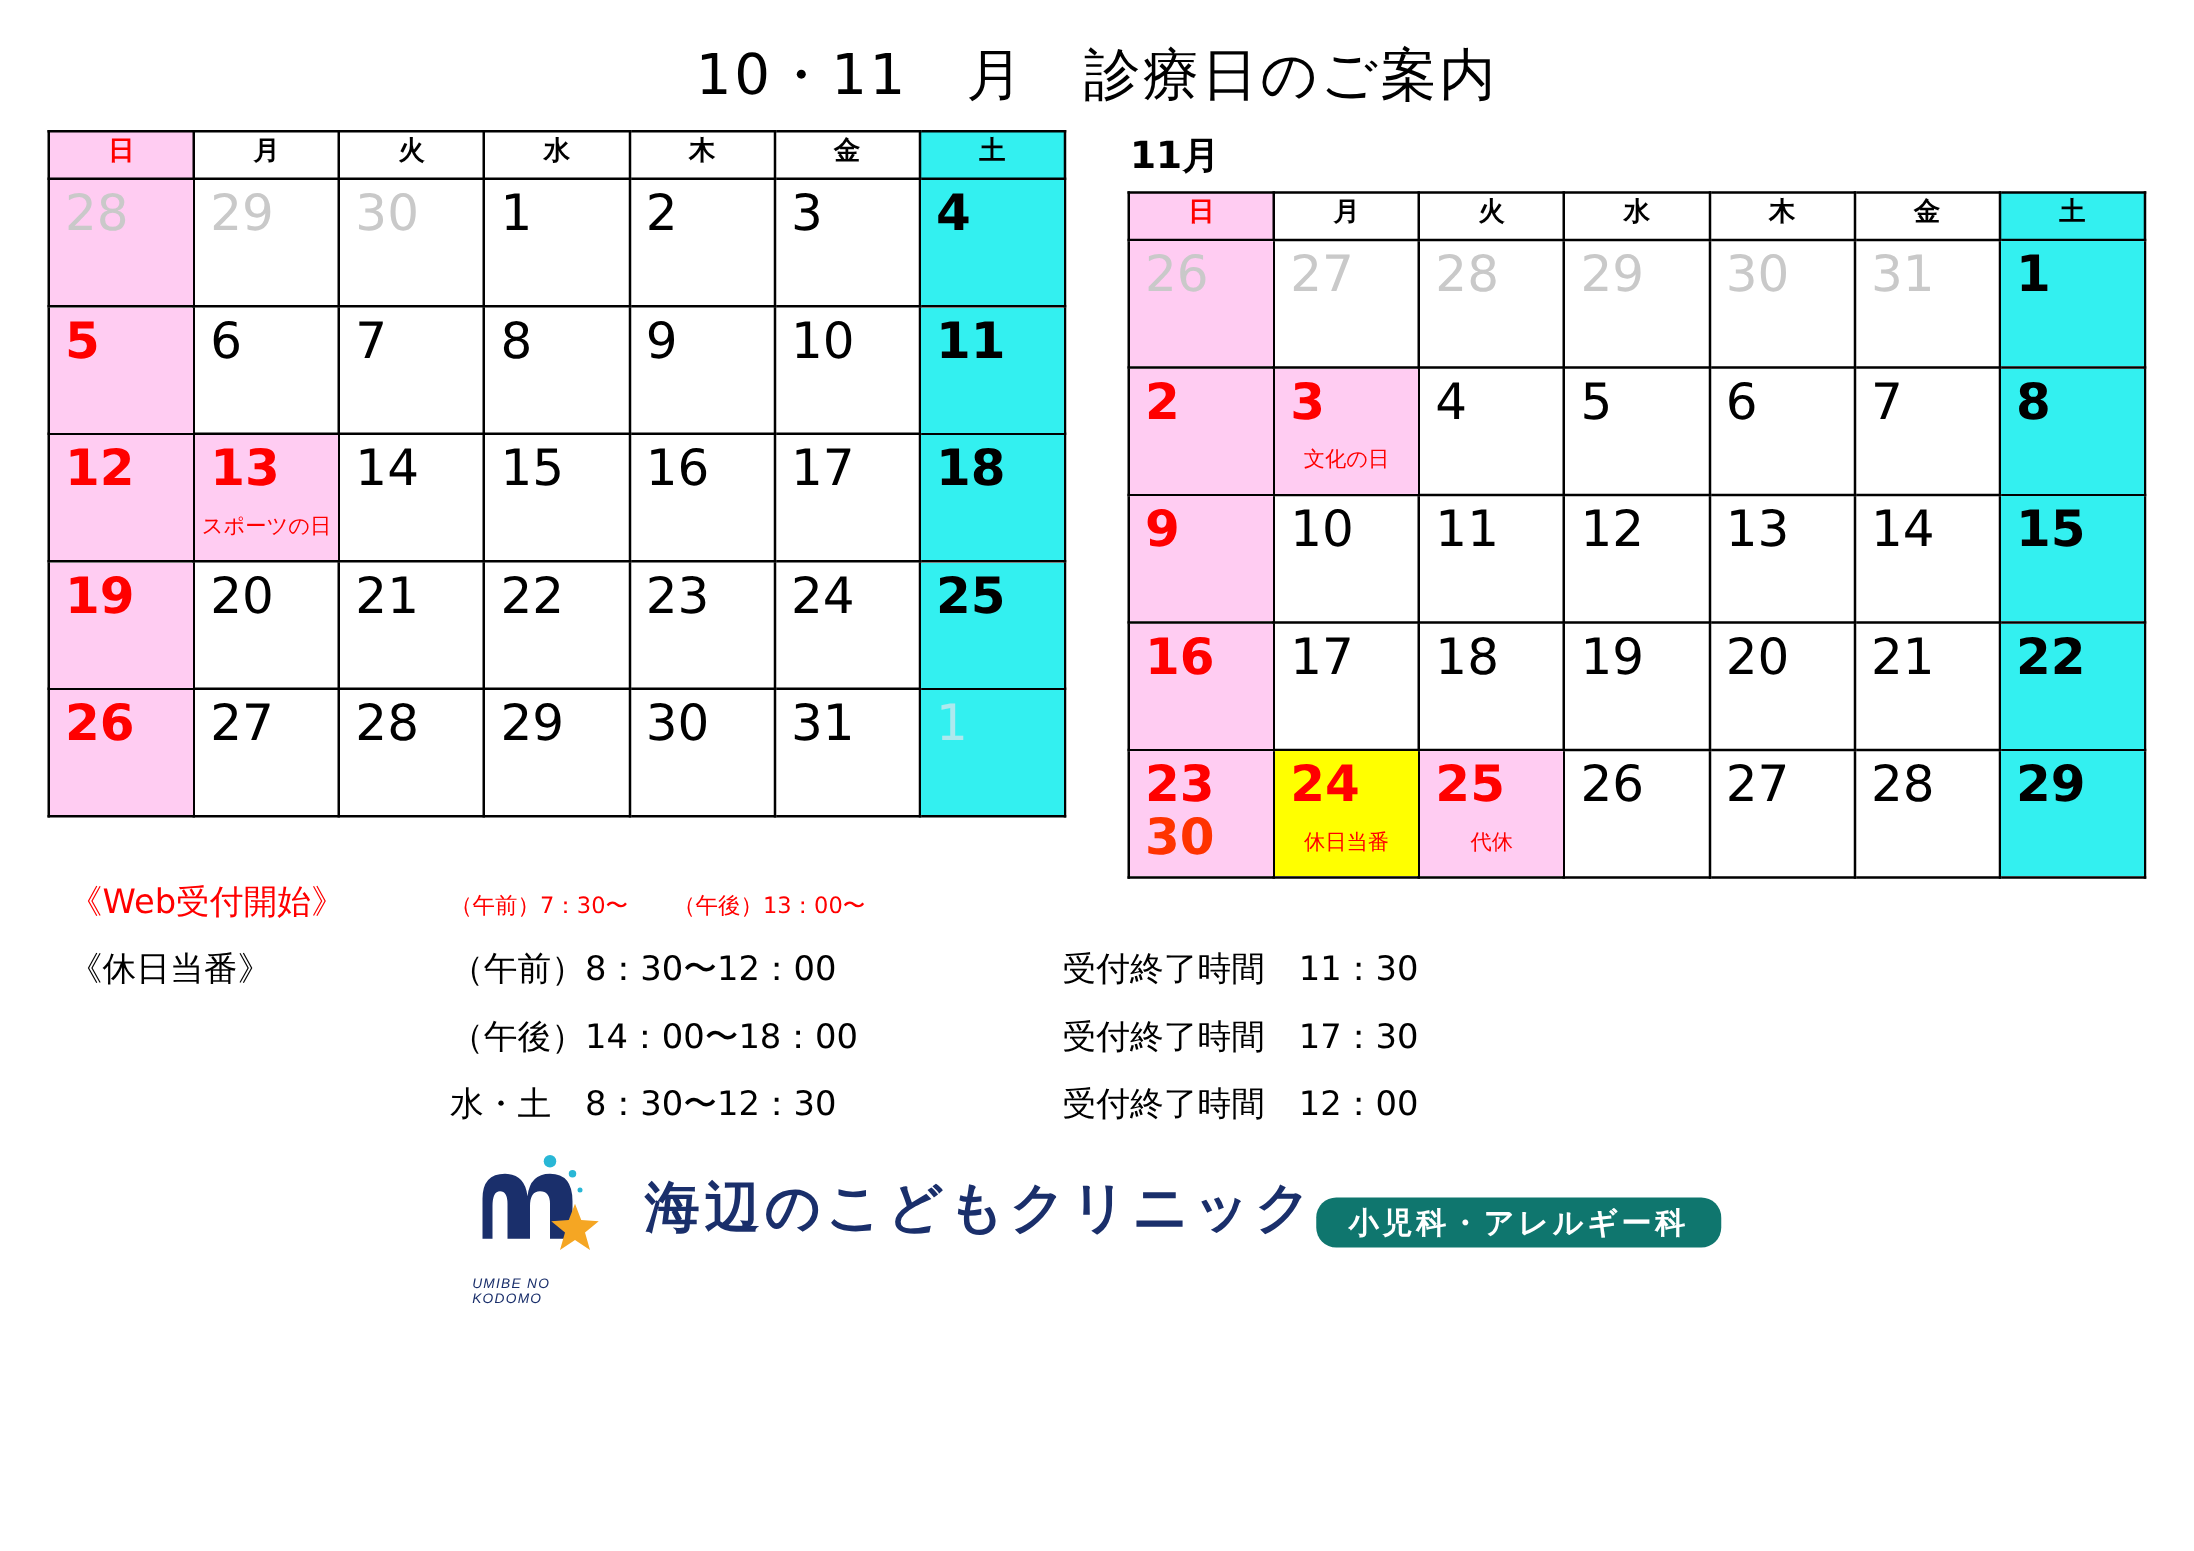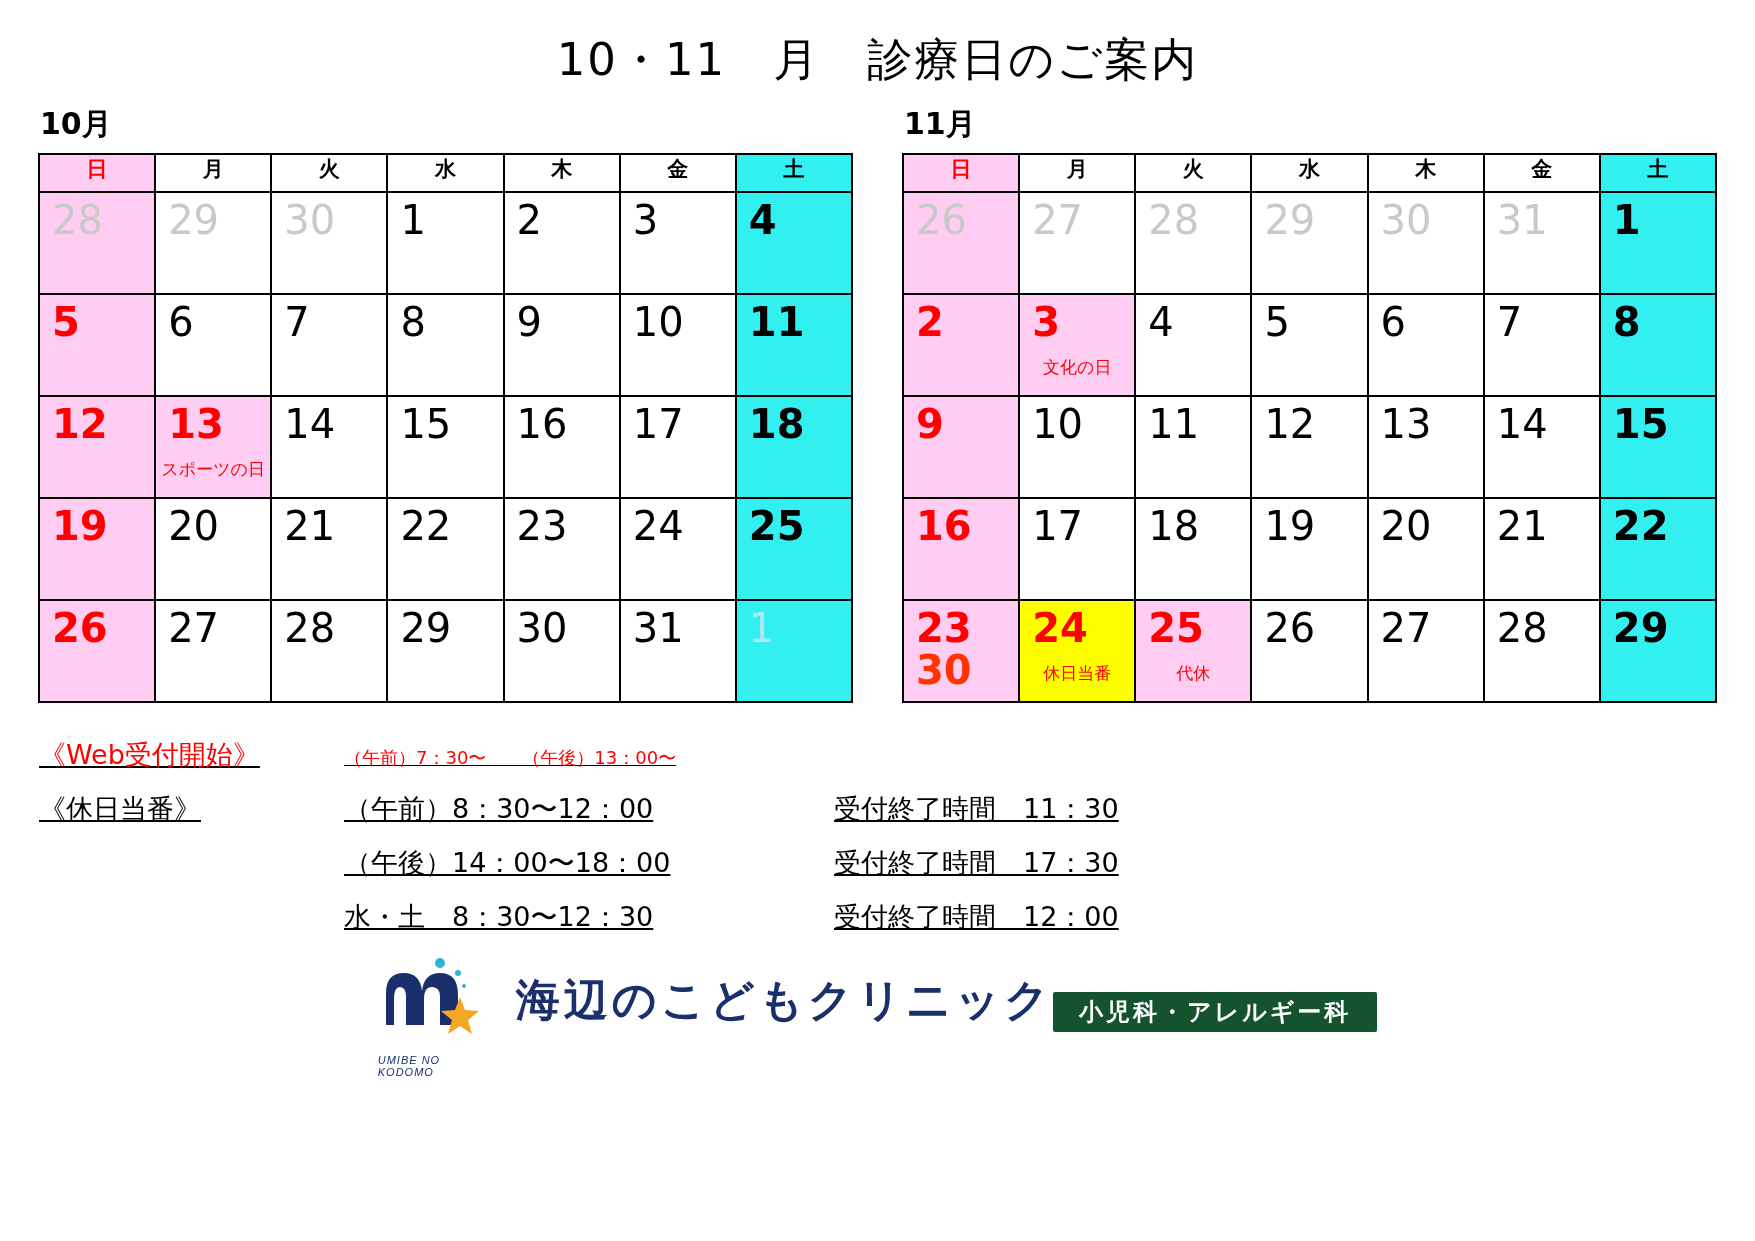--- a/index.html
+++ b/index.html
@@ -85,24 +85,22 @@
     text-align: center;
     color: #ff0000;
     margin-top: 13px;
     font-family: "DejaVu Sans", sans-serif;
   }
   .dnum.second {
     padding-top: 0;
   }
   
   .info {
-    margin-top: 34px;
-    padding-left: 39px;
-    font-family: "DejaVu Sans", sans-serif;
-    text-decoration: underline;
+    padding-left: 55px;
+    font-family: "DejaVu Sans", sans-serif;
   }
   .info-row {
     display: flex;
     align-items: baseline;
     margin-bottom: 18px;
   }
   .info-label {
     width: 305px;
     font-size: 27px;
   }
@@ -136,23 +134,23 @@
     font-weight: bold;
   }
   .logo-name {
     font-size: 44px;
     color: #1a2f6b;
     letter-spacing: 4px;
     font-family: "DejaVu Sans", sans-serif;
   }
   .logo-sub {
     margin-top: 22px;
-    background: #14532d;
+    background: #0f766e;
     color: #ffffff;
-    border-radius: 2px;
+    border-radius: 16px;
     padding: 4px 26px;
     font-size: 24px;
     letter-spacing: 3px;
     font-family: "DejaVu Sans", sans-serif;
   }
   .logo-caption {
     font-size: 11px;
     color: #1a2f6b;
     letter-spacing: 1px;
     text-align: left;
@@ -160,21 +158,20 @@
     font-style: italic;
   }
 </style>
 </head>
 <body>
 
 <div class="page-title">10・11　月　診療日のご案内</div>
 
 <div class="cal-wrap">
   <div class="cal-block">
-    <div class="month-label">10月</div>
     <table class="cal">
       <thead>
         <tr>
           <th class="sun">日</th>
           <th class="wd">月</th>
           <th class="wd">火</th>
           <th class="wd">水</th>
           <th class="wd">木</th>
           <th class="wd">金</th>
           <th class="sat">土</th>

